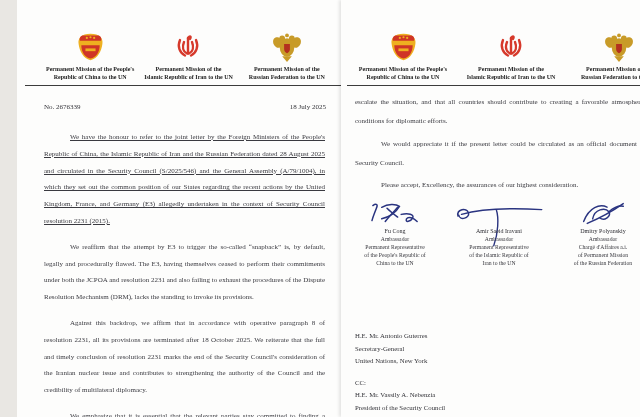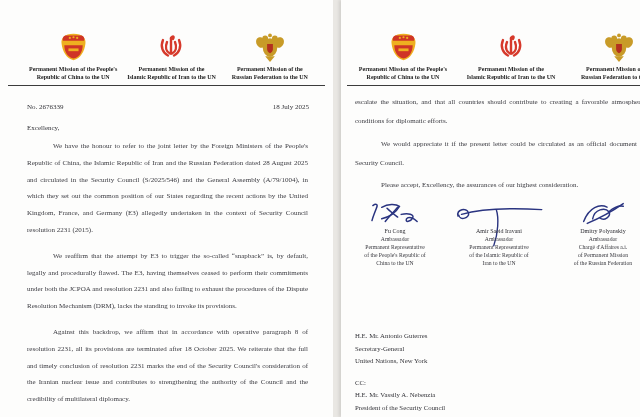--- a/index.html
+++ b/index.html
@@ -1,36 +1,36 @@
 <!DOCTYPE html>
 <html><head>
 <meta charset="utf-8">
 <style>
   * { margin:0; padding:0; box-sizing:border-box; }
   html,body { width:640px; height:417px; }
   body { font-family:"Liberation Serif", serif; color:#35353a; background:#e9e7e3; }
   .canvas { position:relative; width:640px; height:417px; overflow:hidden; background:#e9e7e3; }
   .page { position:absolute; top:0; height:417px; background:#fdfdfc; }
-  .page-left { left:0; width:333px; }
+  .page-left { left:17px; width:333px; }
   .page-right { left:341px; width:332px; box-shadow:-2px 0 3px rgba(0,0,0,0.10); }
 
   .letterhead { display:flex; align-items:flex-end; }
   .page-left .letterhead { margin:27px 14px 0 24px; }
   .page-right .letterhead { margin:27px 0 0 8px; }
   .mission { flex:1; text-align:center; }
   .emblem-box { height:36px; display:flex; align-items:flex-end; justify-content:center; }
   .mission-name { margin-top:3px; font-weight:bold; font-size:6px; line-height:7.5px; color:#222; }
   .header-rule { border-bottom:1.6px solid #3c3c3c; }
   .page-left .header-rule { margin:4px 8px 0 8px; }
   .page-right .header-rule { margin:4px 0 0 6px; }
 
   .refline { display:flex; justify-content:space-between; margin:17px 24px 0 27px; font-size:7px; }
   .salutation { margin:13px 0 0 27px; font-size:7px; }
   .bodytext p { font-size:7px; line-height:16.8px; text-align:justify; margin:9px 25px 0 27px; text-indent:26px; color:#3a3a40; }
-  .bodytext p.first { margin-top:6px; }
+  .bodytext p.first { margin-top:18px;text-decoration:underline; }
 
   .page-right .bodytext p { margin:0 16px 0 14px; }
   .page-right .bodytext p.cont { margin-top:7px; text-indent:0; line-height:19px; }
   .page-right .bodytext p.ind { margin-top:4px; text-indent:26px; line-height:19px; }
   .page-right .bodytext p.accept { margin-top:3px; text-indent:26px; text-align:left; line-height:19px; }
 
   .sig-row { display:flex; margin:5px 8px 0 2px; }
   .sig-col { width:104px; text-align:center; }
   .sig-draw { height:27px; display:flex; align-items:flex-end; justify-content:center; }
   .sig-name { font-size:6px; line-height:8px; color:#2e2e34; }
@@ -105,21 +105,20 @@
         </div>
       </div>
     </div>
     <div class="header-rule"></div>
 
     <div class="refline">
       <span>No. 2676339</span>
       <span>18 July 2025</span>
     </div>
 
-    <div class="salutation">Excellency,</div>
 
     <div class="bodytext">
       <p class="first">We have the honour to refer to the joint letter by the Foreign Ministers of the People's Republic of China, the Islamic Republic of Iran and the Russian Federation dated 28 August 2025 and circulated in the Security Council (S/2025/546) and the General Assembly (A/79/1004), in which they set out the common position of our States regarding the recent actions by the United Kingdom, France, and Germany (E3) allegedly undertaken in the context of Security Council resolution 2231 (2015).</p>
       <p>We reaffirm that the attempt by E3 to trigger the so-called “snapback” is, by default, legally and procedurally flawed. The E3, having themselves ceased to perform their commitments under both the JCPOA and resolution 2231 and also failing to exhaust the procedures of the Dispute Resolution Mechanism (DRM), lacks the standing to invoke its provisions.</p>
       <p>Against this backdrop, we affirm that in accordance with operative paragraph 8 of resolution 2231, all its provisions are terminated after 18 October 2025. We reiterate that the full and timely conclusion of resolution 2231 marks the end of the Security Council's consideration of the Iranian nuclear issue and contributes to strengthening the authority of the Council and the credibility of multilateral diplomacy.</p>
       <p>We emphasize that it is essential that the relevant parties stay committed to finding a political settlement that accommodates the concerns of all parties through diplomatic engagement and dialogue based on the principles of mutual respect, and refrain from unilateral sanction, threat of force, or any other action that may</p>
     </div>
   </div>
 
   <div class="page page-right">

